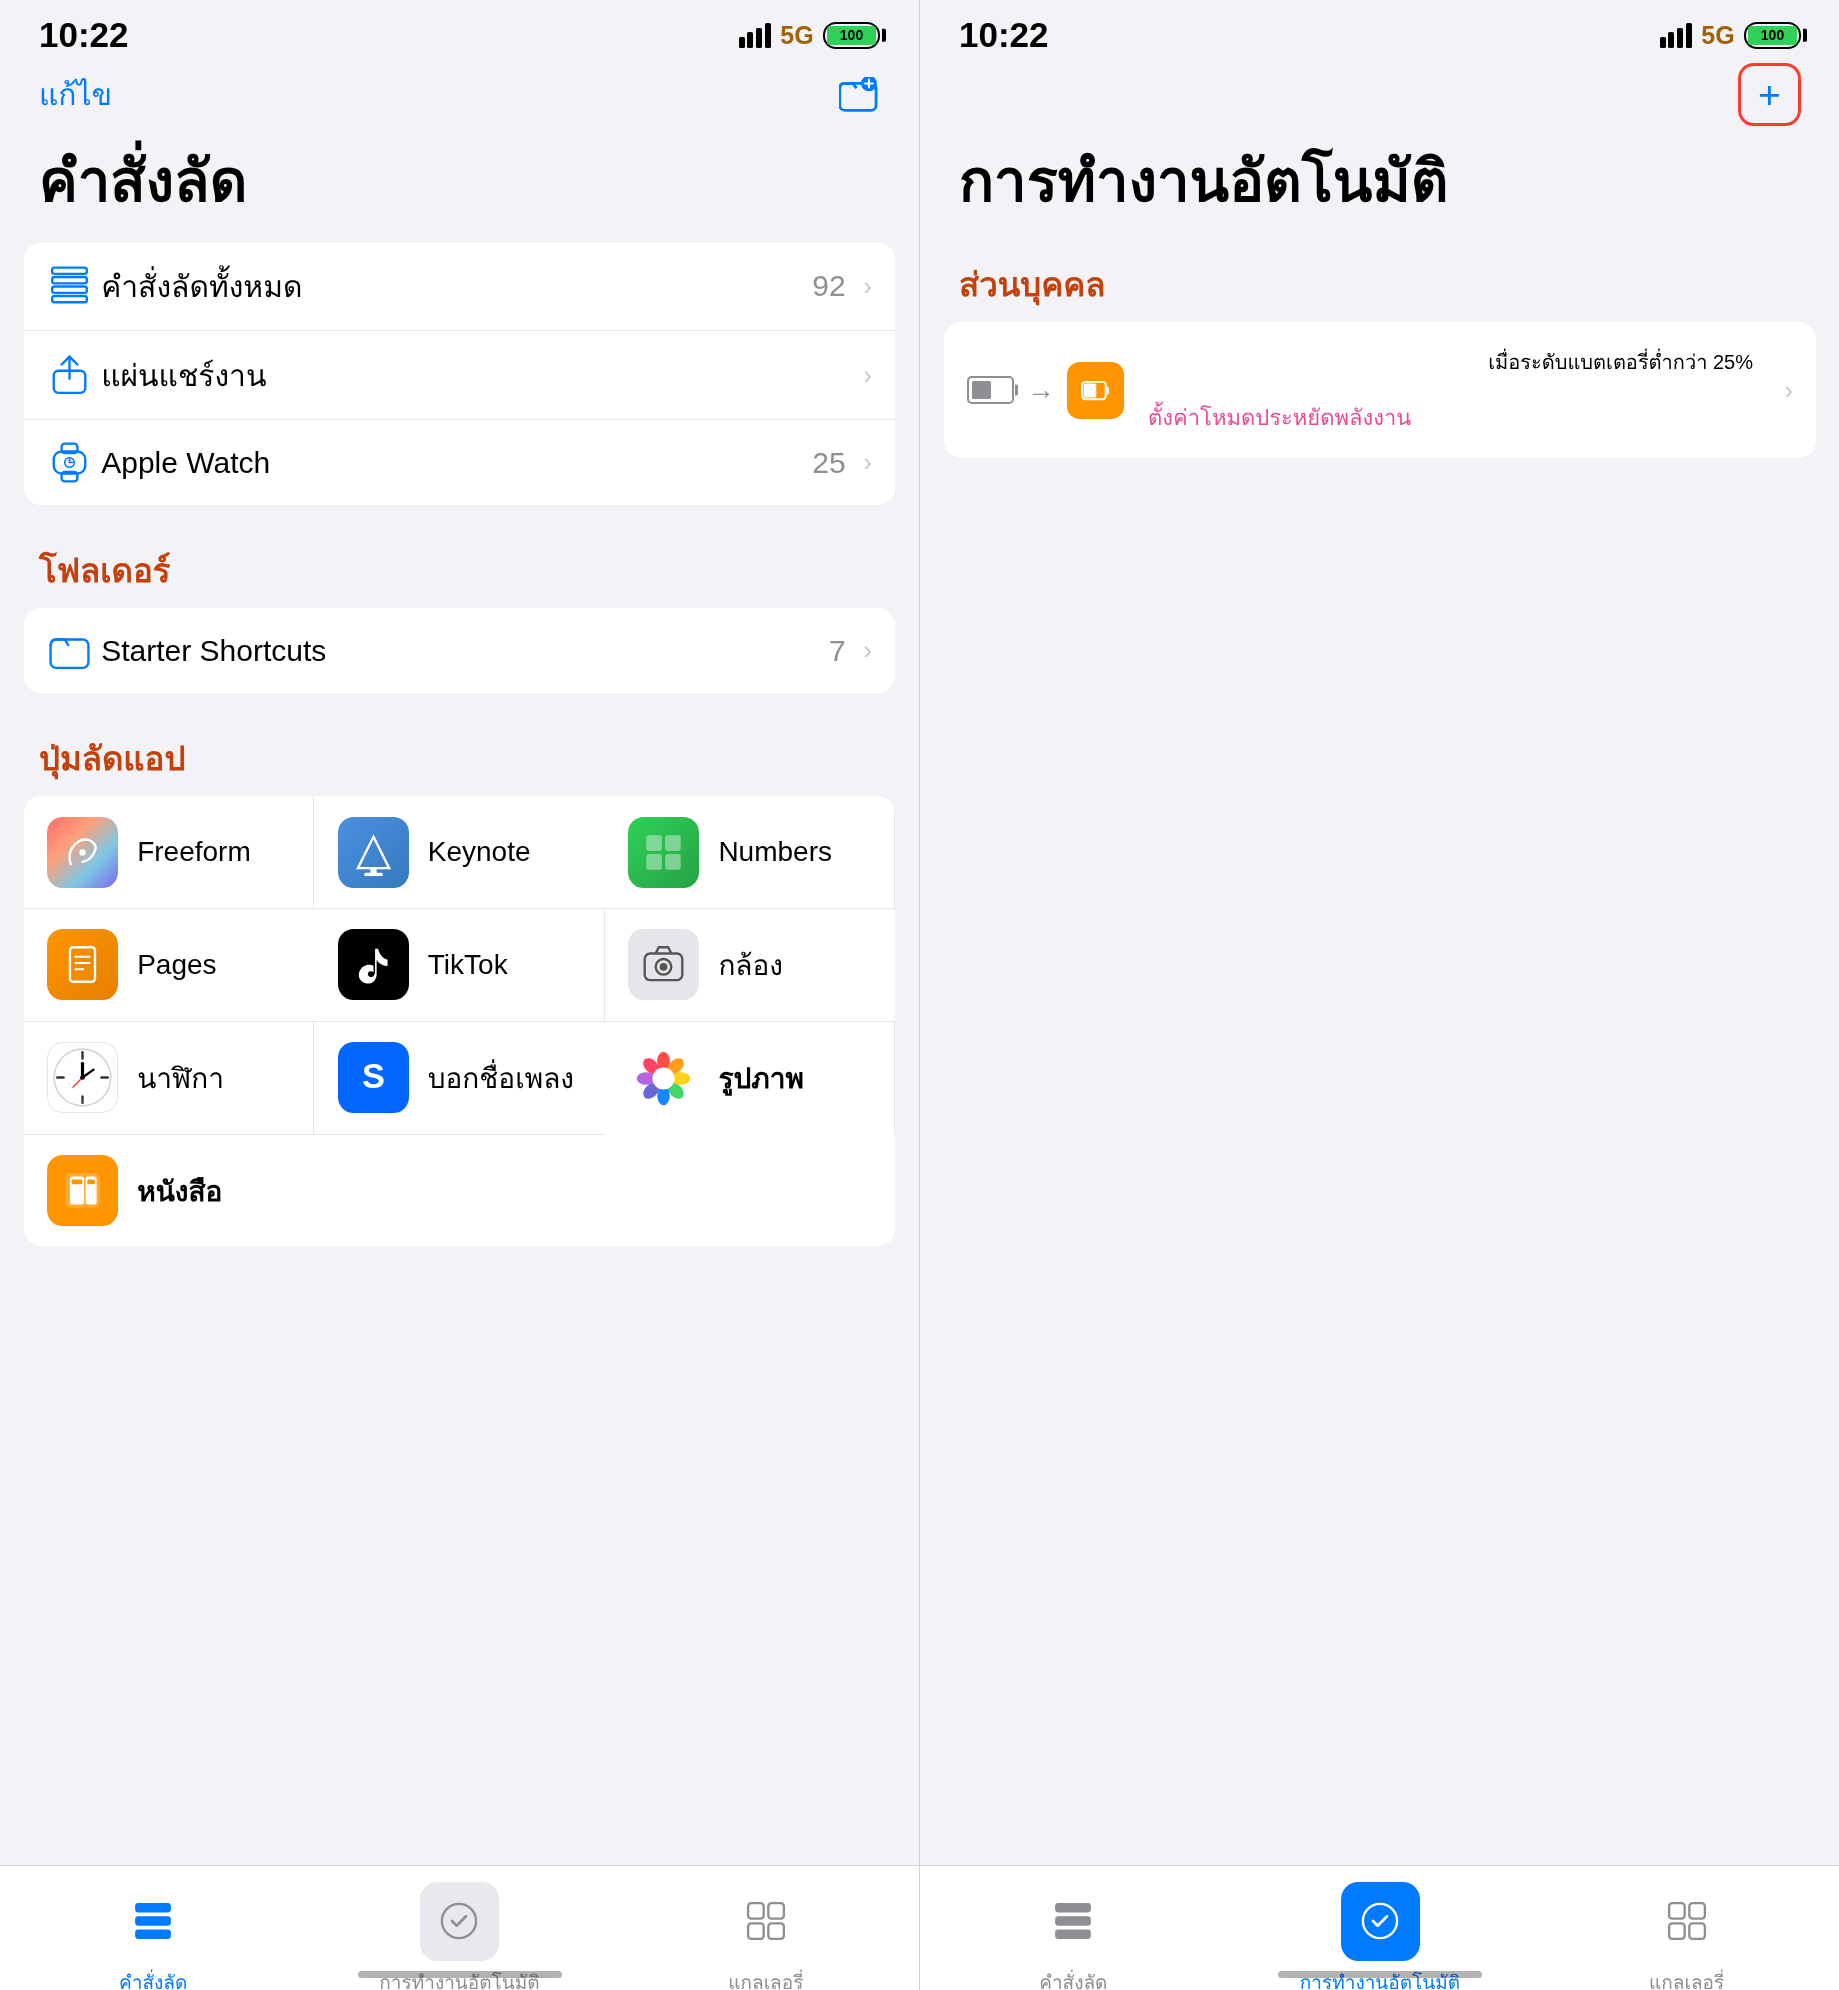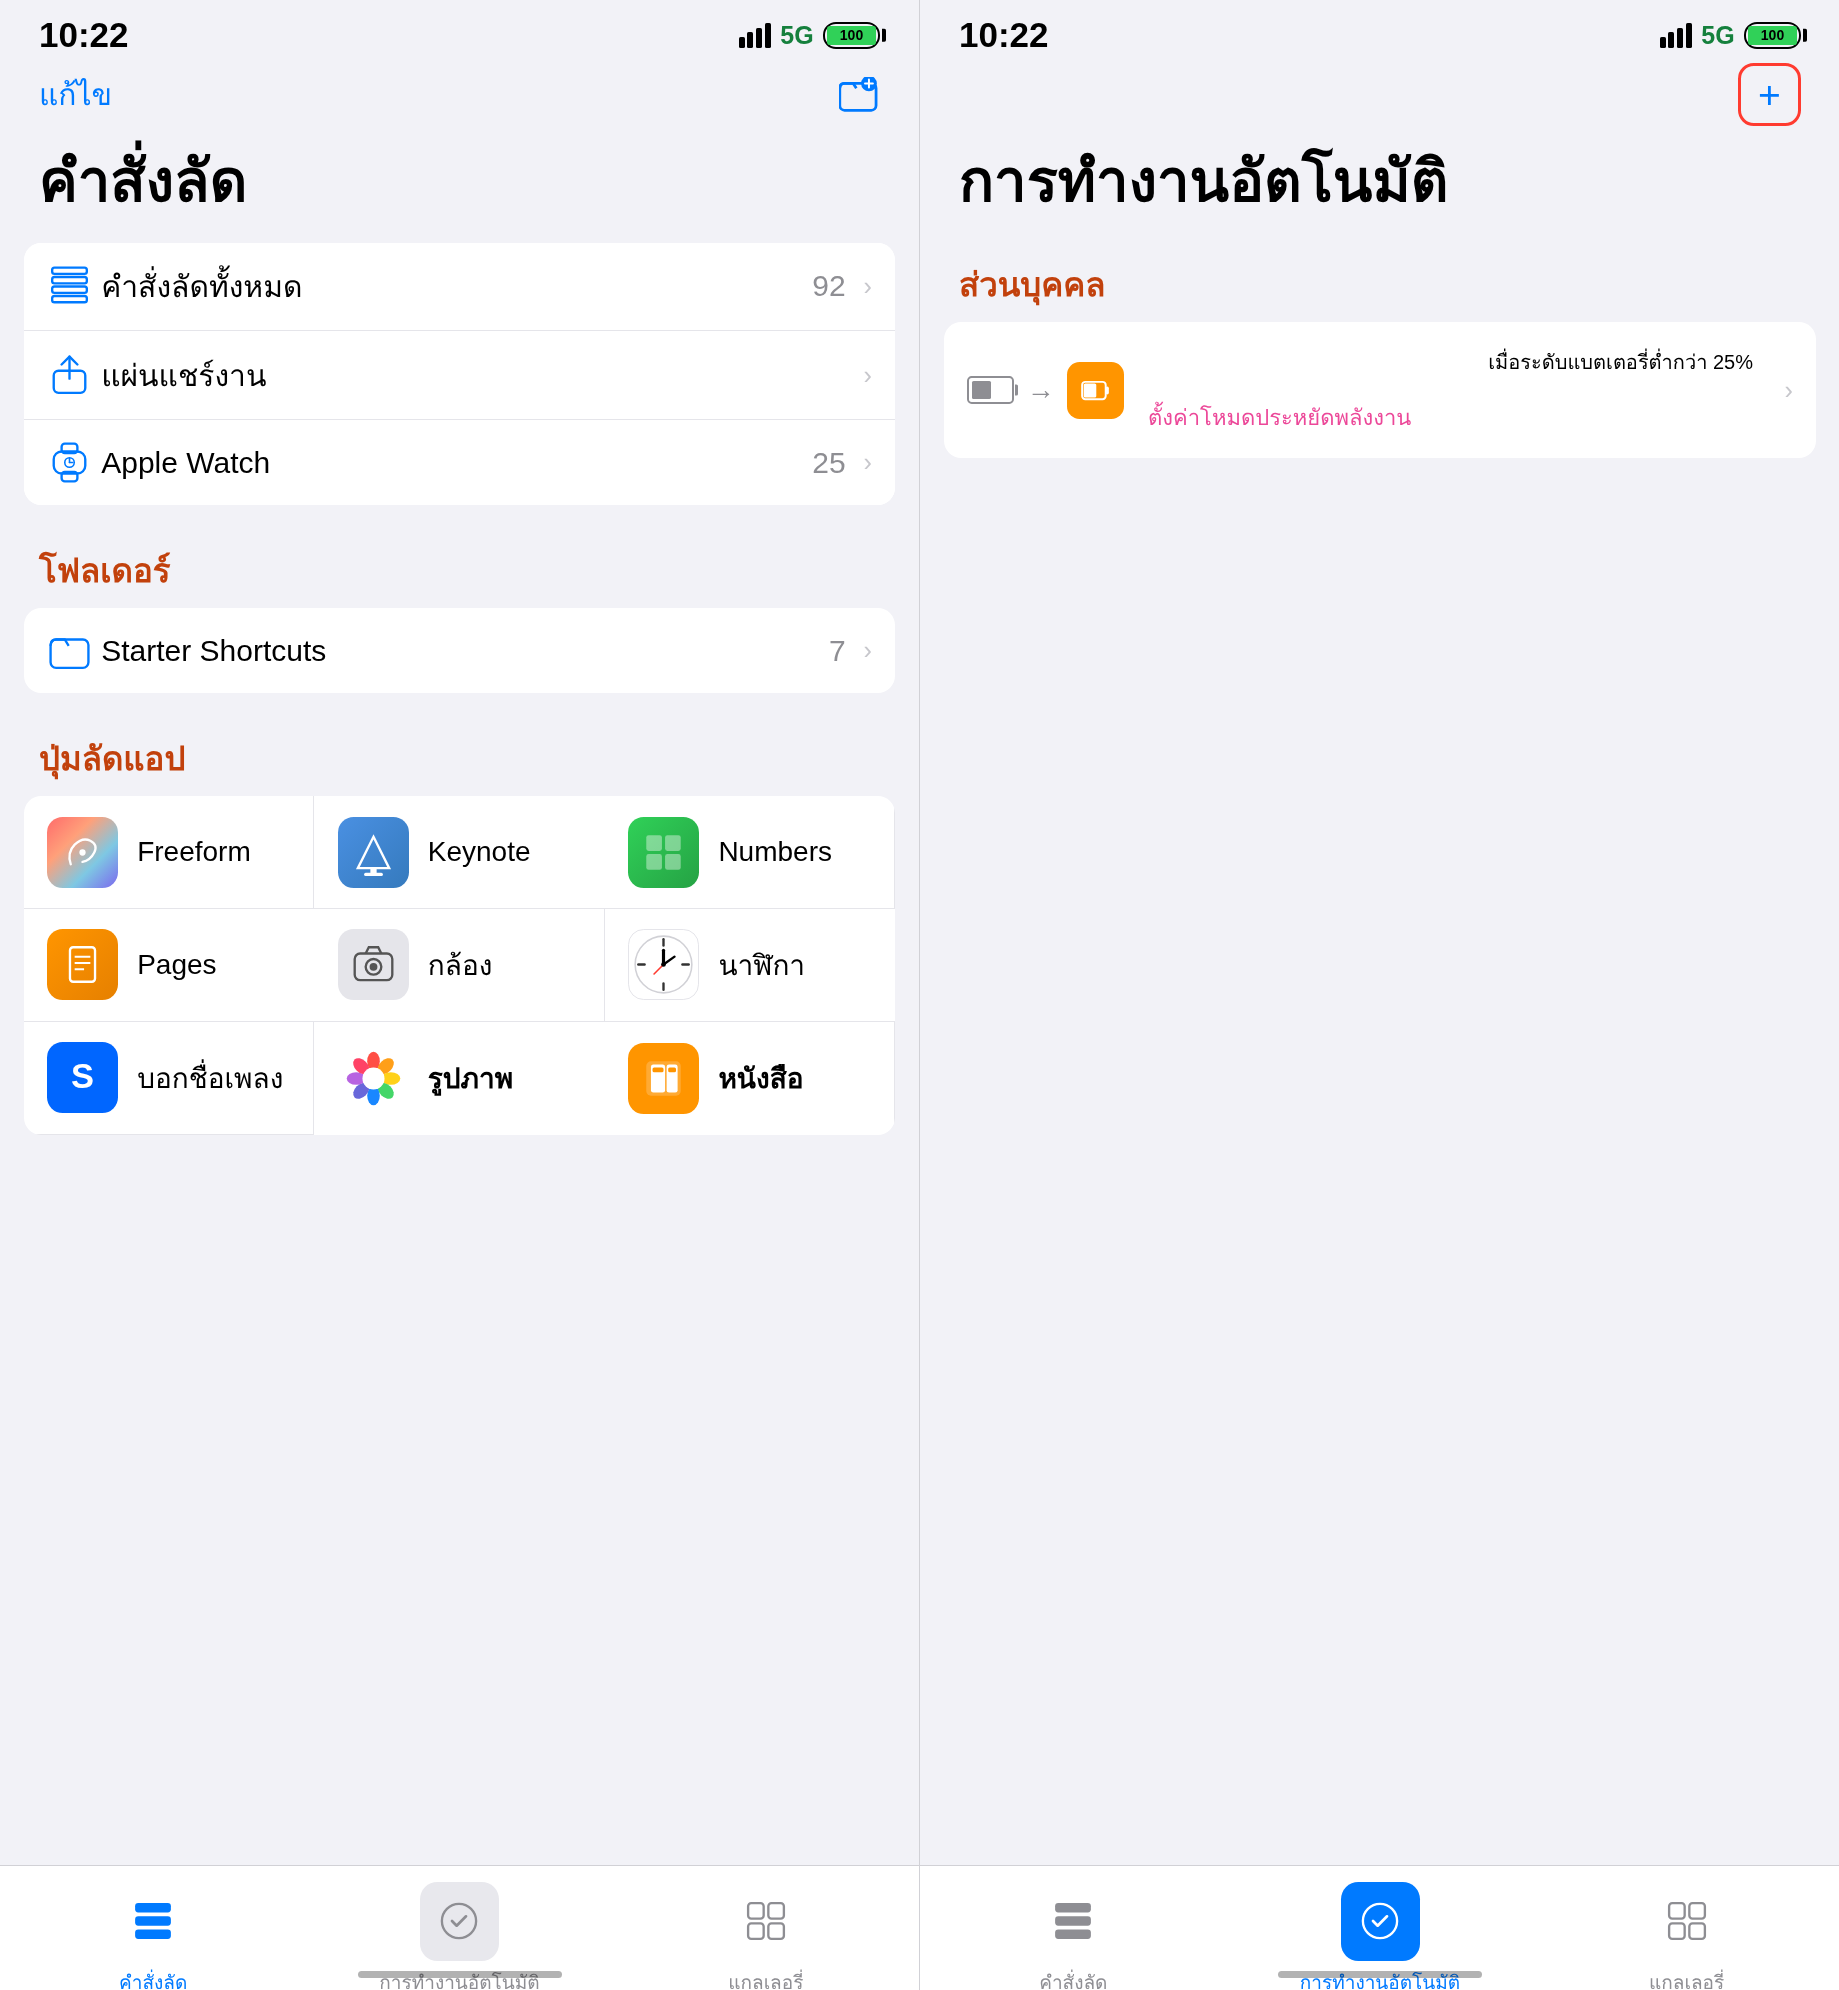--- a/index.html
+++ b/index.html
@@ -61,21 +61,21 @@
       border-radius: 1.6px;
       width: 6.3px;
     }
     .signal-bar:nth-child(1) { height: 11px; }
     .signal-bar:nth-child(2) { height: 15.7px; }
     .signal-bar:nth-child(3) { height: 20.4px; }
     .signal-bar:nth-child(4) { height: 25px; }
     .five-g {
       font-size: 25px;
       font-weight: 700;
-      color: #15803d;
+      color: #a16207;
     }
     .battery-container {
       display: flex;
       align-items: center;
       gap: 3.1px;
     }
     .battery {
       width: 57px;
       height: 27px;
       border: 2.4px solid #000;
@@ -547,20 +547,28 @@
         <svg width="47" height="47" viewBox="0 0 60 60">
           <rect x="14" y="8" width="32" height="44" rx="4" fill="none" stroke="white" stroke-width="3"></rect>
           <line x1="20" y1="20" x2="40" y2="20" stroke="white" stroke-width="2.5"></line>
           <line x1="20" y1="28" x2="40" y2="28" stroke="white" stroke-width="2.5"></line>
           <line x1="20" y1="36" x2="32" y2="36" stroke="white" stroke-width="2.5"></line>
         </svg>
       </div>
       <span class="app-name">Pages</span>
     </div>
 
+    <div class="app-item">
+      <div class="app-icon icon-tiktok">
+        <svg width="47" height="47" viewBox="0 0 60 60">
+          <path d="M36 10 C36 10 38 22 48 24 L48 32 C42 32 37 29 34 24 L34 42 C34 50 28 56 20 54 C12 52 9 44 13 37 C17 30 26 29 30 32 L30 40 C28 38 24 38 23 41 C22 44 25 47 28 46 C31 45 32 42 32 39 L32 10 Z" fill="white"></path>
+        </svg>
+      </div>
+      <span class="app-name">TikTok</span>
+    </div>
 
     <div class="app-item">
       <div class="app-icon icon-camera">
         <svg width="47" height="47" viewBox="0 0 60 60">
           <rect x="6" y="16" width="48" height="34" rx="7" fill="none" stroke="#555" stroke-width="3"></rect>
           <path d="M20 16 L24 8 L36 8 L40 16" fill="none" stroke="#555" stroke-width="3"></path>
           <circle cx="30" cy="33" r="10" fill="none" stroke="#555" stroke-width="3"></circle>
           <circle cx="30" cy="33" r="5" fill="#555"></circle>
         </svg>
       </div>

